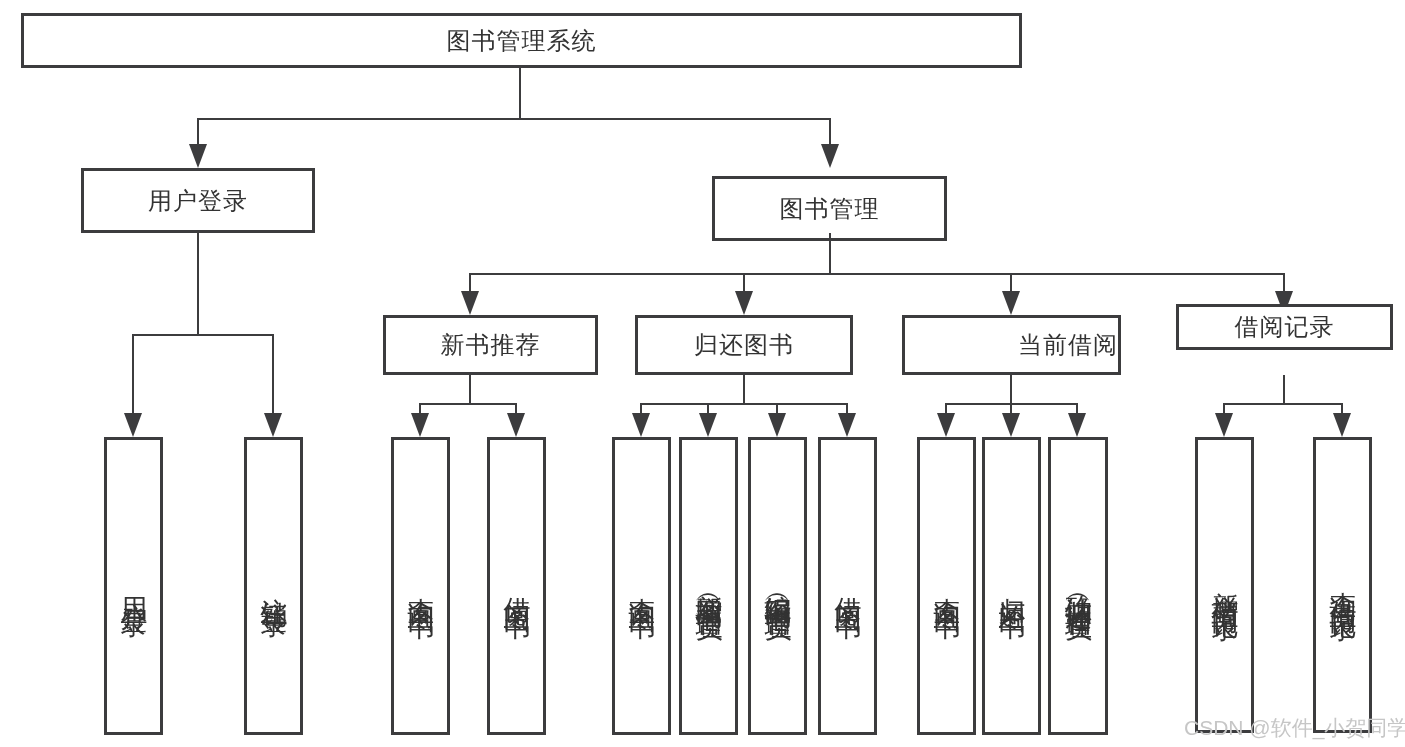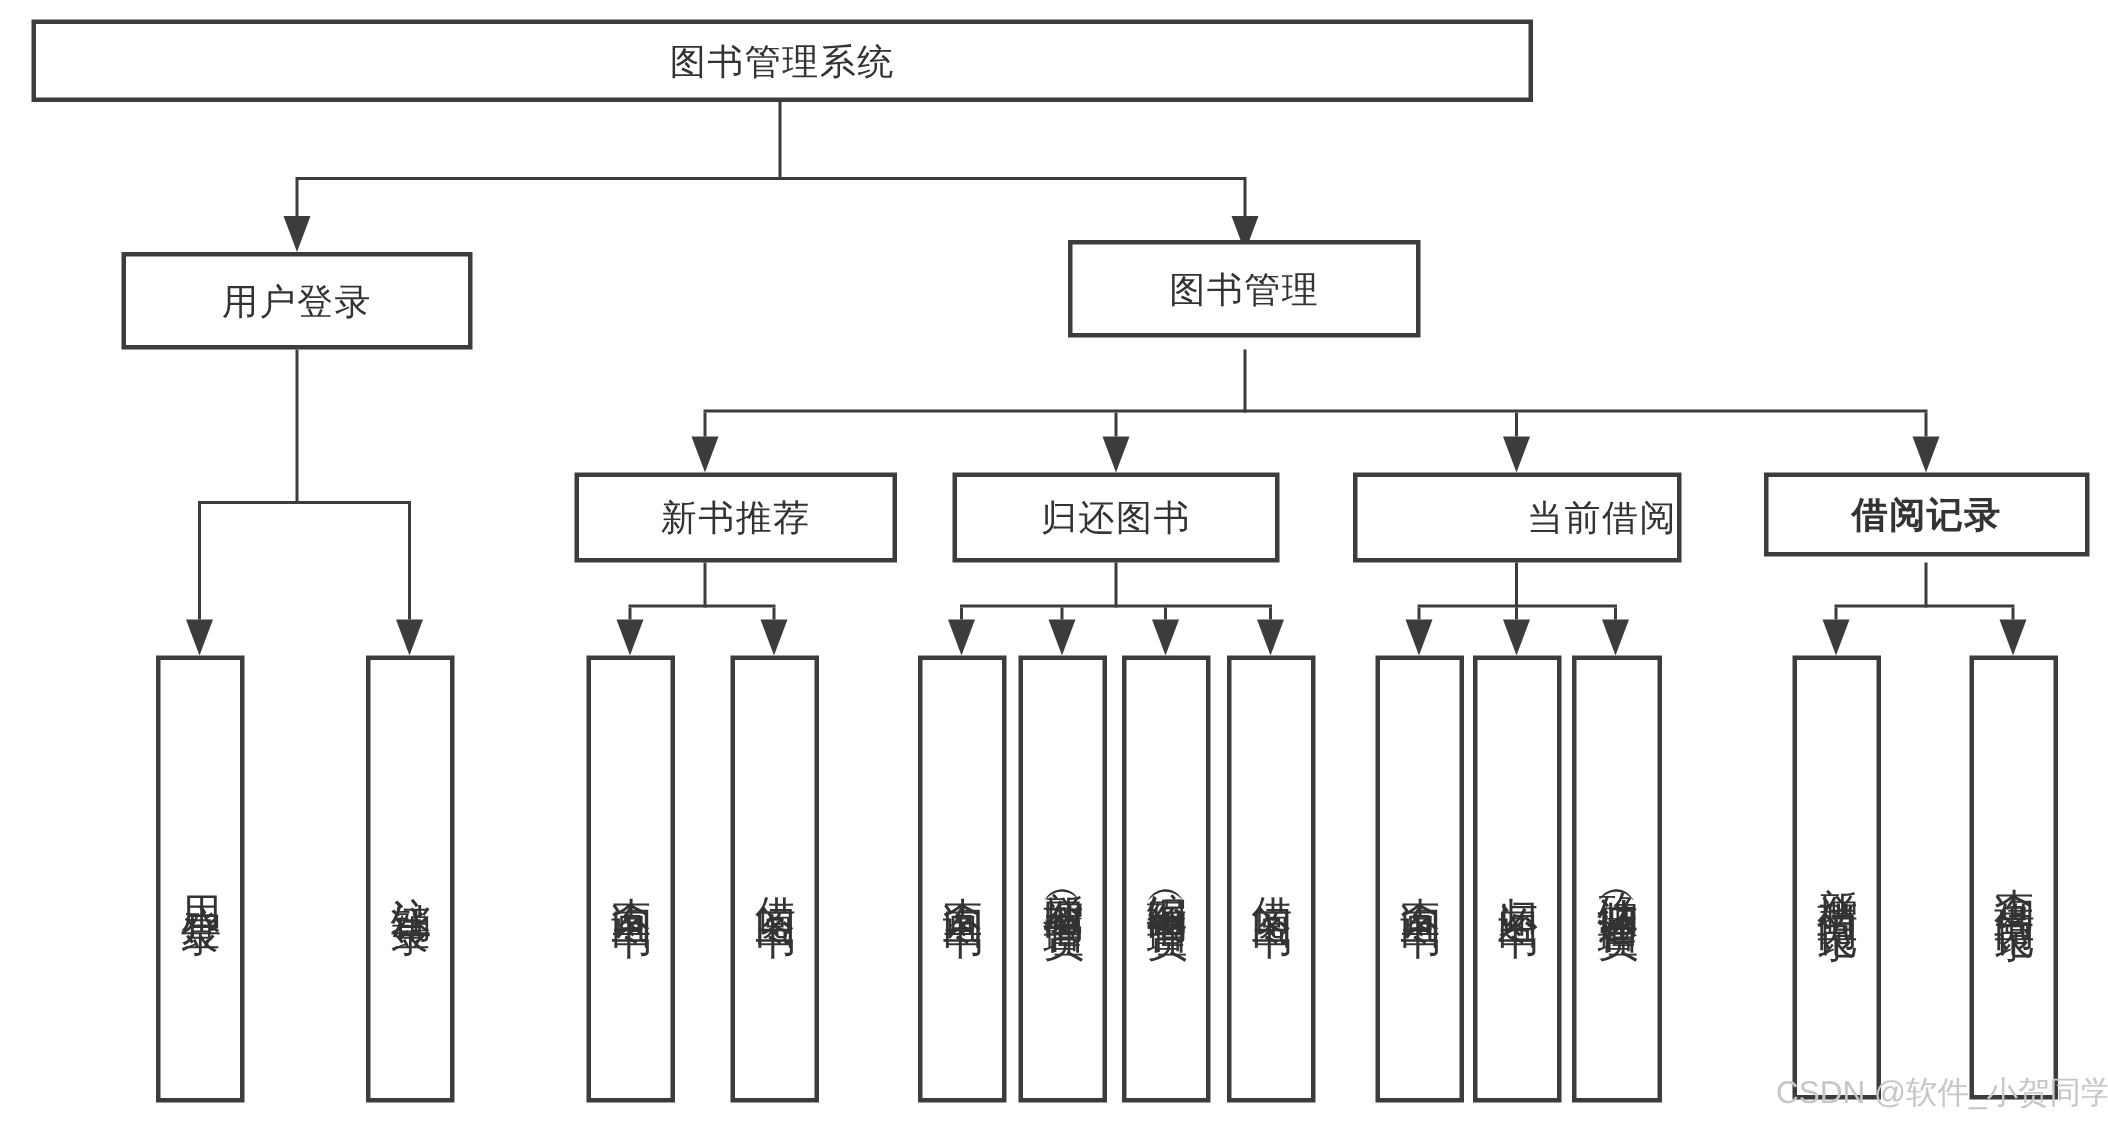--- a/index.html
+++ b/index.html
@@ -71,21 +71,21 @@
   <div class="line" style="left:519px;top:68px;width:2px;height:52px;"></div>
   <div class="line" style="left:197px;top:118px;width:634px;height:2px;"></div>
   <div class="line" style="left:197px;top:120px;width:2px;height:24px;"></div>
   <div class="arrow" style="left:189px;top:144px;"></div>
   <div class="line" style="left:829px;top:120px;width:2px;height:24px;"></div>
   <div class="arrow" style="left:821px;top:144px;"></div>
 
   <div class="box" style="left:81px;top:168px;width:234px;height:65px;">
     <span class="hlabel">用户登录</span>
   </div>
-  <div class="box" style="left:712px;top:160px;width:235px;height:65px;">
+  <div class="box" style="left:712px;top:176px;width:235px;height:65px;">
     <span class="hlabel">图书管理</span>
   </div>
 
   <div class="line" style="left:197px;top:233px;width:2px;height:103px;"></div>
   <div class="line" style="left:132px;top:334px;width:142px;height:2px;"></div>
   <div class="line" style="left:132px;top:336px;width:2px;height:77px;"></div>
   <div class="arrow" style="left:124px;top:413px;"></div>
   <div class="line" style="left:272px;top:336px;width:2px;height:77px;"></div>
   <div class="arrow" style="left:264px;top:413px;"></div>
 
@@ -102,21 +102,21 @@
 
   <div class="box" style="left:363px;top:315px;width:215px;height:60px;margin-left:20px;">
     <span class="hlabel">新书推荐</span>
   </div>
   <div class="box" style="left:635px;top:315px;width:218px;height:60px;">
     <span class="hlabel">归还图书</span>
   </div>
   <div class="box" style="left:902px;top:315px;width:219px;height:60px;justify-content:flex-end;">
     <span class="hlabel">当前借阅</span>
   </div>
-  <div class="box" style="left:1176px;top:315px;width:217px;height:56px;font-weight:bold;">
+  <div class="box" style="left:1176px;top:304px;width:217px;height:46px;">
     <span class="hlabel">借阅记录</span>
   </div>
 
   <div class="line" style="left:469px;top:375px;width:2px;height:30px;"></div>
   <div class="line" style="left:419px;top:403px;width:98px;height:2px;"></div>
   <div class="line" style="left:419px;top:405px;width:2px;height:8px;"></div>
   <div class="arrow" style="left:411px;top:413px;"></div>
   <div class="line" style="left:515px;top:405px;width:2px;height:8px;"></div>
   <div class="arrow" style="left:507px;top:413px;"></div>
 

